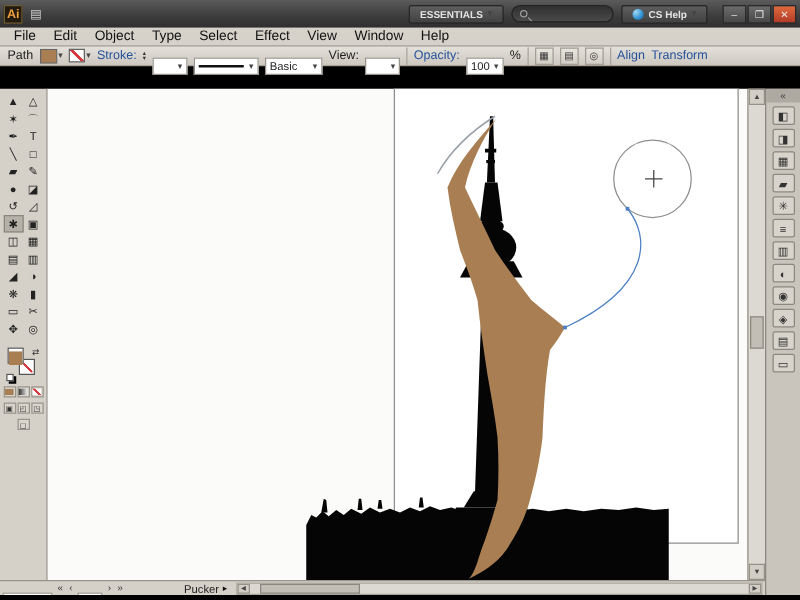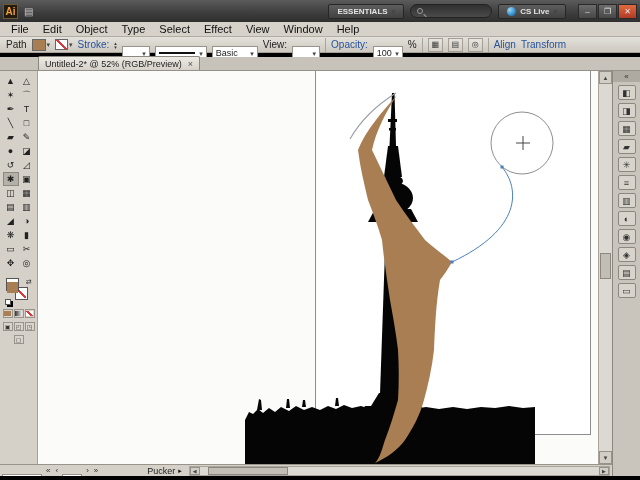--- a/index.html
+++ b/index.html
@@ -131,21 +131,21 @@
     <span class="spacer"></span>
     <div class="tb-btn">
       <span>ESSENTIALS</span>
       <span class="arr">▾</span>
     </div>
     <div class="searchbox">
       <span class="mag"></span>
     </div>
     <div class="tb-btn">
       <span class="csball"></span>
-      <span>CS Live</span>
+      <span>CS Help</span>
       <span class="arr">▾</span>
     </div>
     <div class="winbtns">
       <span class="winbtn">–</span>
       <span class="winbtn">❐</span>
       <span class="winbtn close">✕</span>
     </div>
   </div>
 
   <div class="menubar">
@@ -203,26 +203,20 @@
     <span>%</span>
     <span class="sep-v"></span>
     <span class="cicon">▦</span>
     <span class="cicon">▤</span>
     <span class="cicon">◎</span>
     <span class="sep-v"></span>
     <span class="link">Align</span>
     <span class="link">Transform</span>
   </div>
 
-  <div class="tabbar">
-    <div class="tab">
-      <span>Untitled-2* @ 52% (RGB/Preview)</span>
-      <span class="tabclose">×</span>
-    </div>
-  </div>
 
   <div class="toolbar">
     <div class="tools">
       <div class="tool">▲</div>
       <div class="tool">△</div>
       <div class="tool">✶</div>
       <div class="tool">⌒</div>
       <div class="tool">✒</div>
       <div class="tool">T</div>
       <div class="tool">╲</div>

